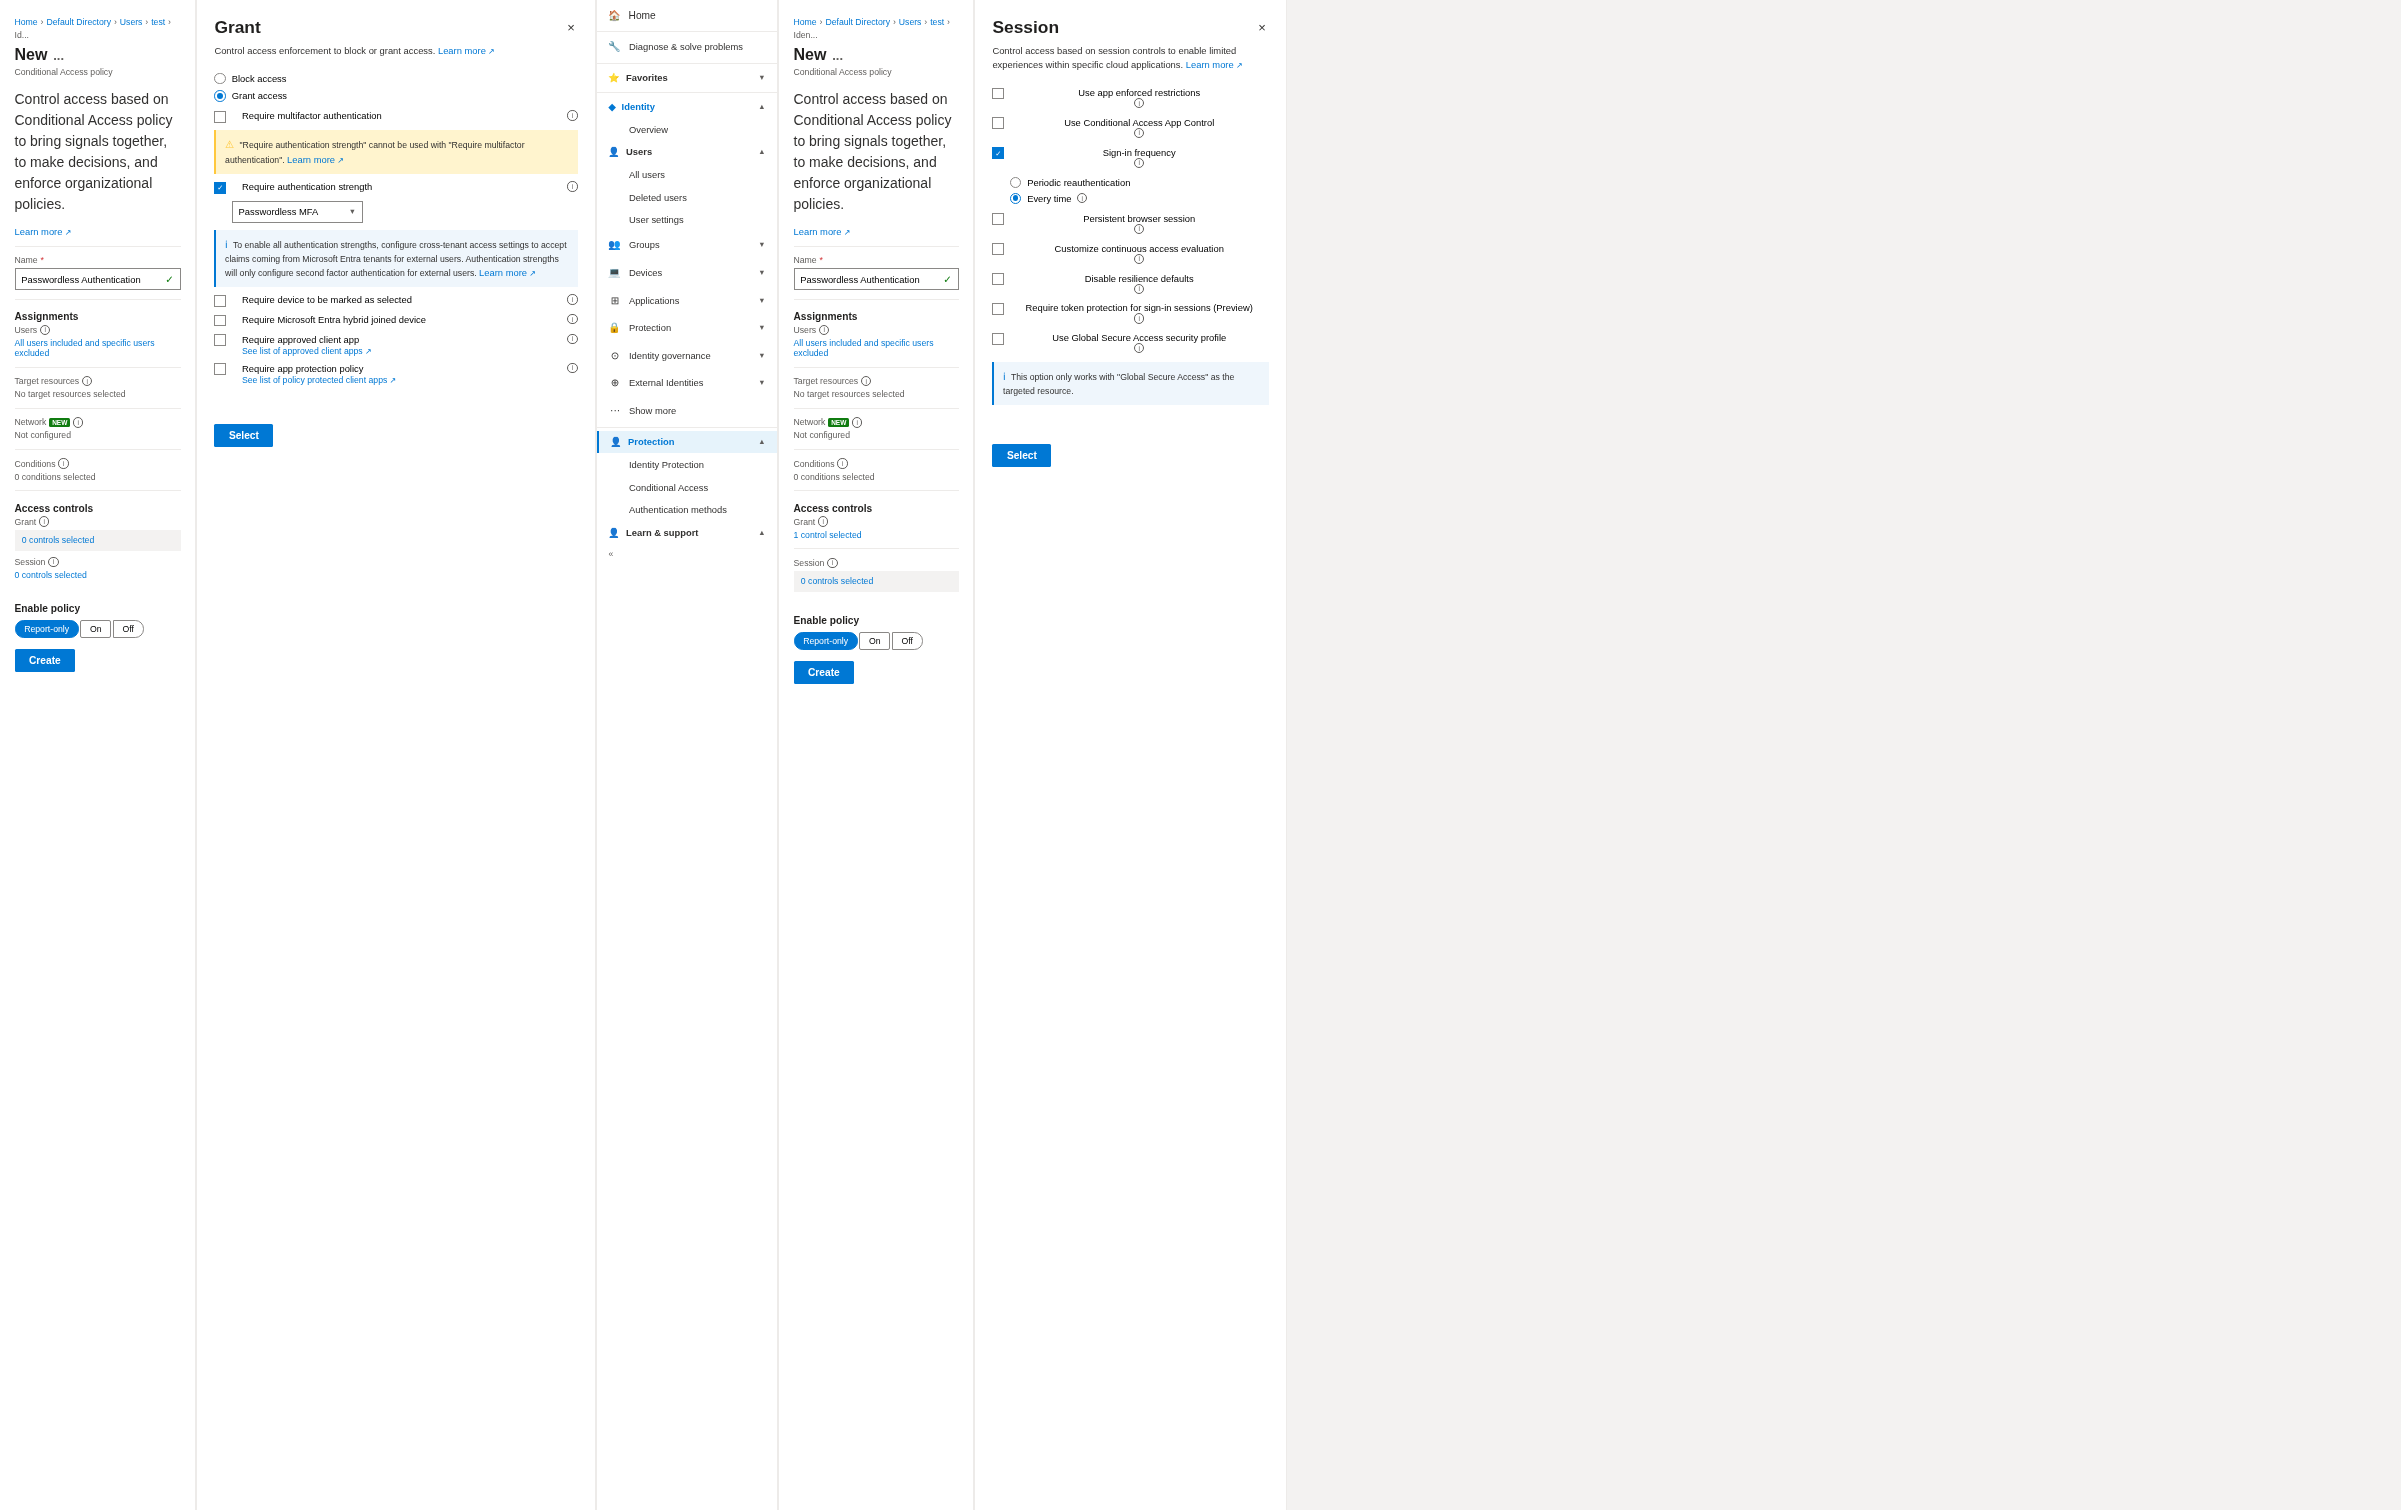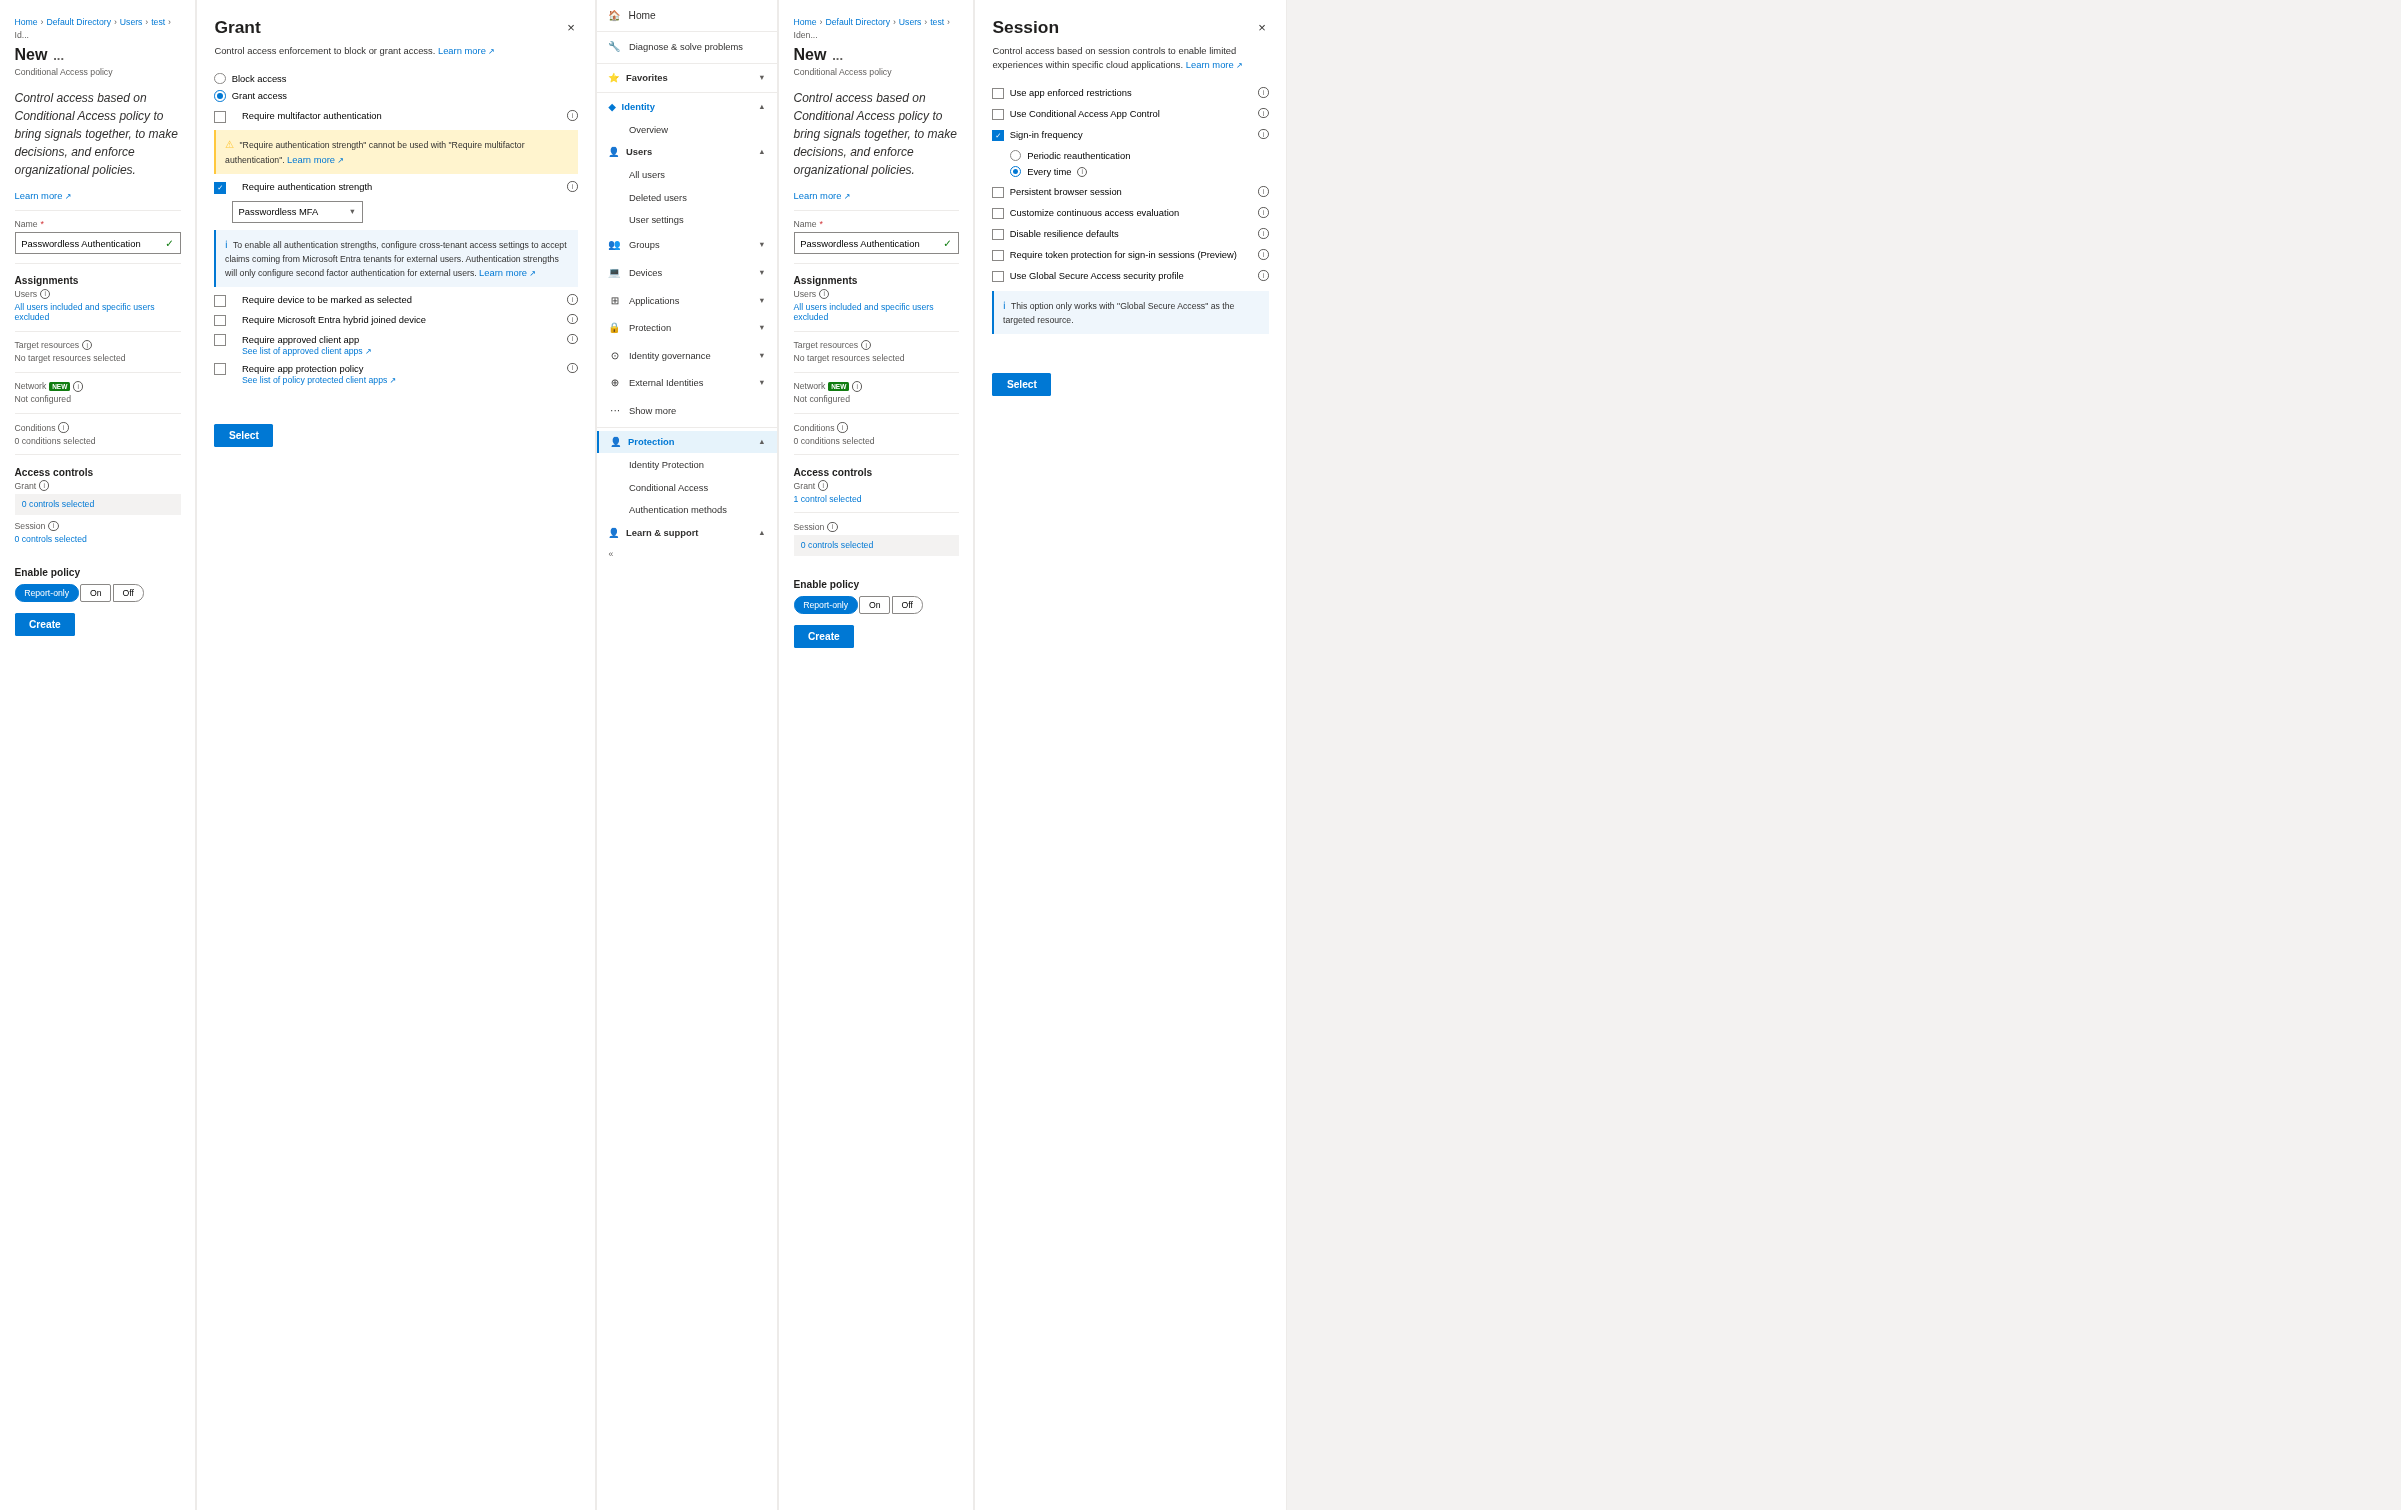--- a/index.html
+++ b/index.html
@@ -80,25 +80,24 @@
     }
     .page-title .ellipsis { font-size: 13px; color: #605e5c; cursor: pointer; }
 
     .subtitle {
       font-size: 8.7px;
       color: #605e5c;
       margin-bottom: 11.6px;
     }
 
     .description {
-      font-size: 12px;
+      font-size: 14px;
       color: #323130;
       margin-bottom: 11.6px;
       line-height: 1.5;
-      font-style: italic;
     }
 
     .learn-more { color: #0078d4; text-decoration: none; font-size: 9.4px; }
     .learn-more::after { content: ' ↗'; font-size: 8px; }
 
     .section-label {
       font-size: 10.2px;
       font-weight: 600;
       color: #201f1e;
       margin: 11.6px 0 2.9px 0;
@@ -389,20 +388,21 @@
       display: flex;
       align-items: flex-start;
       gap: 5.8px;
       margin: 8.7px 0;
       font-size: 9.4px;
     }
     .session-row {
       display: flex;
       align-items: center;
       justify-content: space-between;
+      flex-direction: column;
     }
 
     .controls-selected {
       color: #0078d4;
       font-size: 8.7px;
     }
 
     .sub-radio {
       margin-left: 17.4px;
       display: flex;

